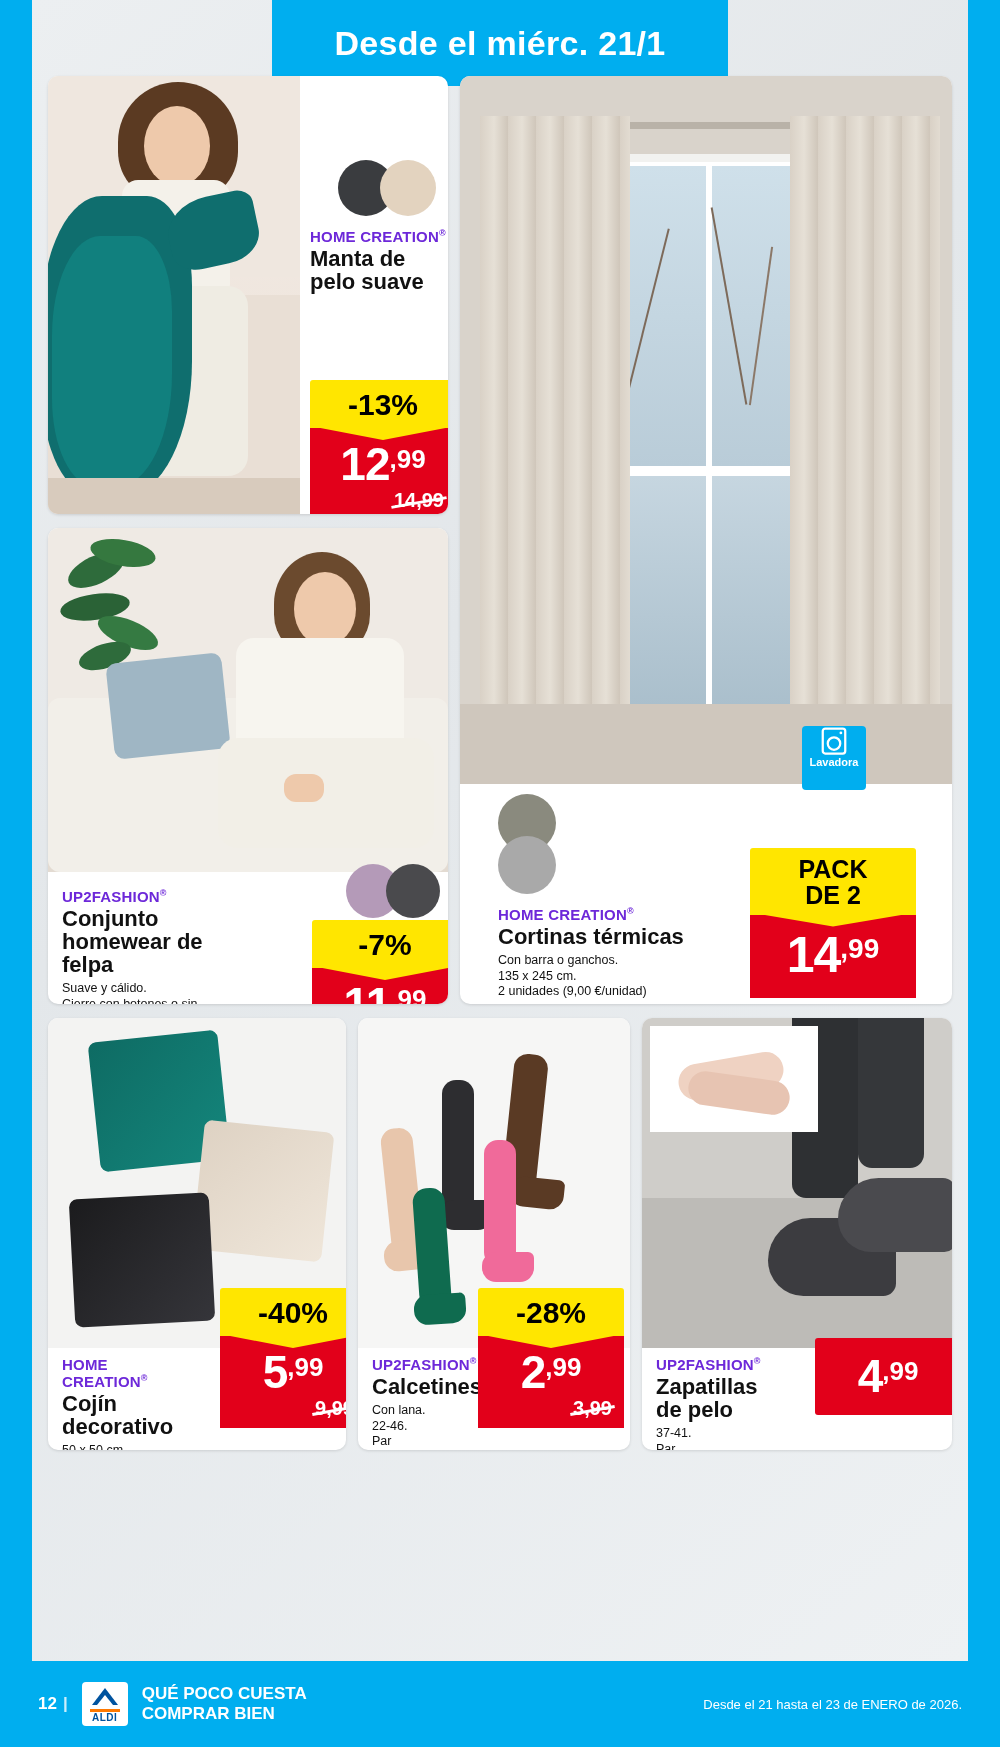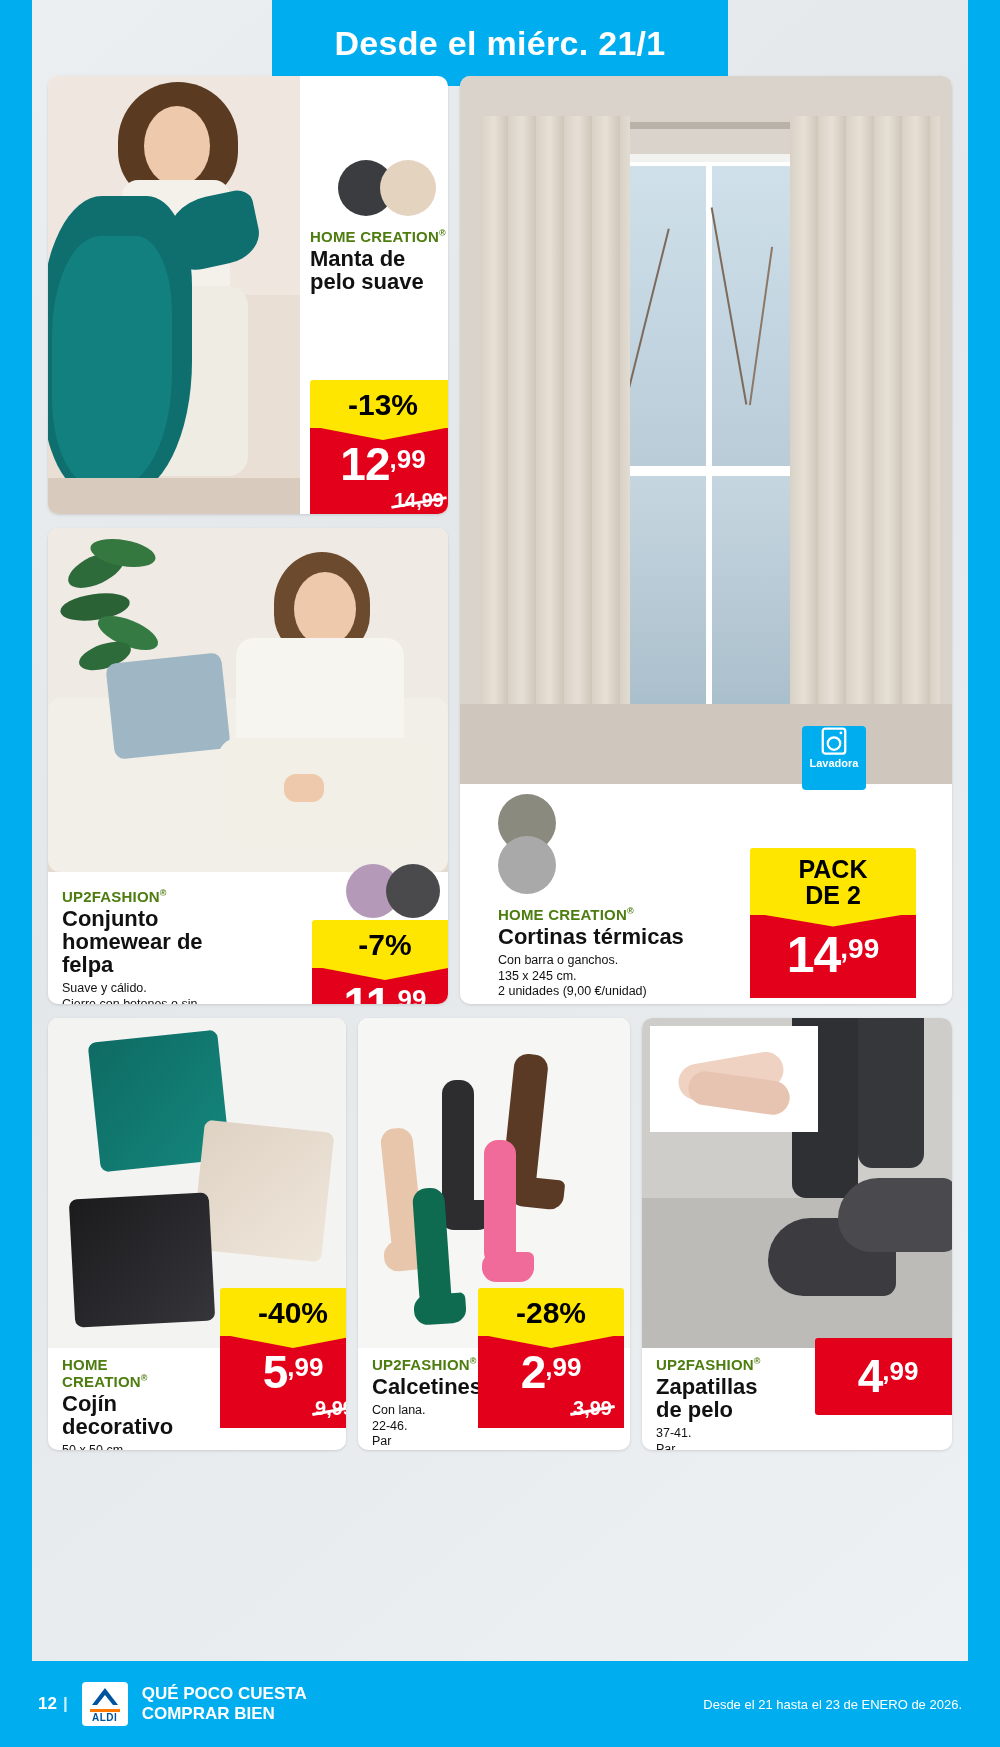--- a/index.html
+++ b/index.html
@@ -87,31 +87,31 @@
     font-size:25px; line-height:1.05; padding:8px 0 6px; border-radius:3px 3px 0 0;
     position: relative;
   }
   .pack:after{
     content:""; position:absolute; left:0; right:0; bottom:-12px; height:14px;
     background:#ffe600;
     clip-path: polygon(0 0, 100% 0, 50% 100%);
   }
 
   
-  .brand { font-size: 15px; font-weight: bold; color:#4d7c0f; letter-spacing:.2px;}
+  .brand { font-size: 15px; font-weight: bold; color:#6d28d9; letter-spacing:.2px;}
   .brand sup { font-size: 9px; }
   .pname { font-size: 22px; font-weight: bold; color:#111; line-height:1.05; margin-top:2px;}
   .pdesc { font-size: 12.5px; color:#111; line-height:1.25; margin-top:5px;}
 
   .swatch { border-radius: 50%; position: absolute; }
 
   .badge-wash {
     position:absolute; width:64px; height:64px; background:#00aeef;
     border-radius:4px; color:#fff; display:flex; flex-direction:column;
-    align-items:center; justify-content:space-between; padding-bottom:21px;
+    align-items:center; justify-content:flex-start; padding-bottom:8px;
   }
   .badge-wash .lbl { font-size:11px; font-weight:bold; }
 
   
   .footer {
     position:absolute; left:0; right:0; bottom:0; height:86px;
     background:#00aeef; color:#fff;
     display:flex; align-items:center;
   }
   .footer .pg { margin-left:38px; font-size:17px; font-weight:bold; }

